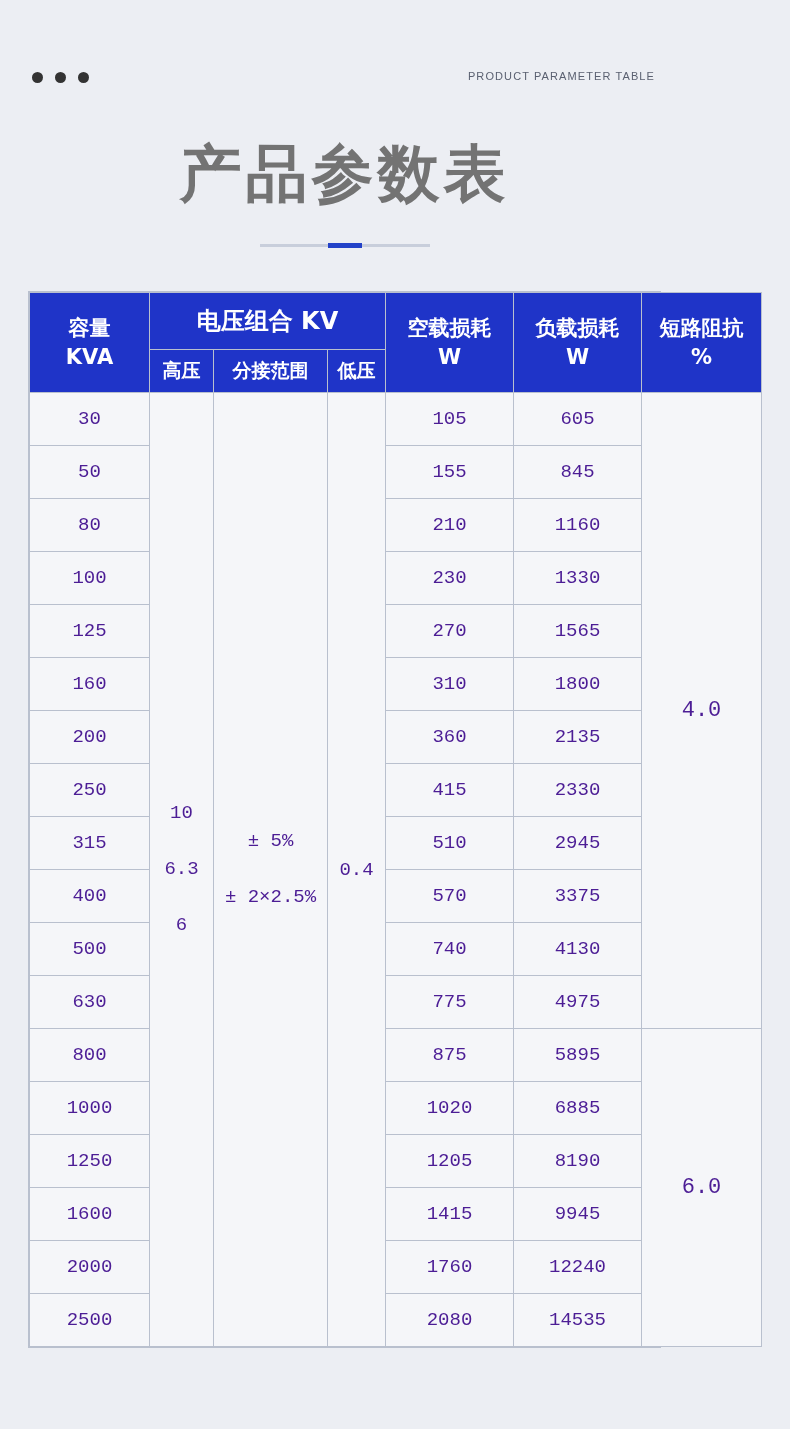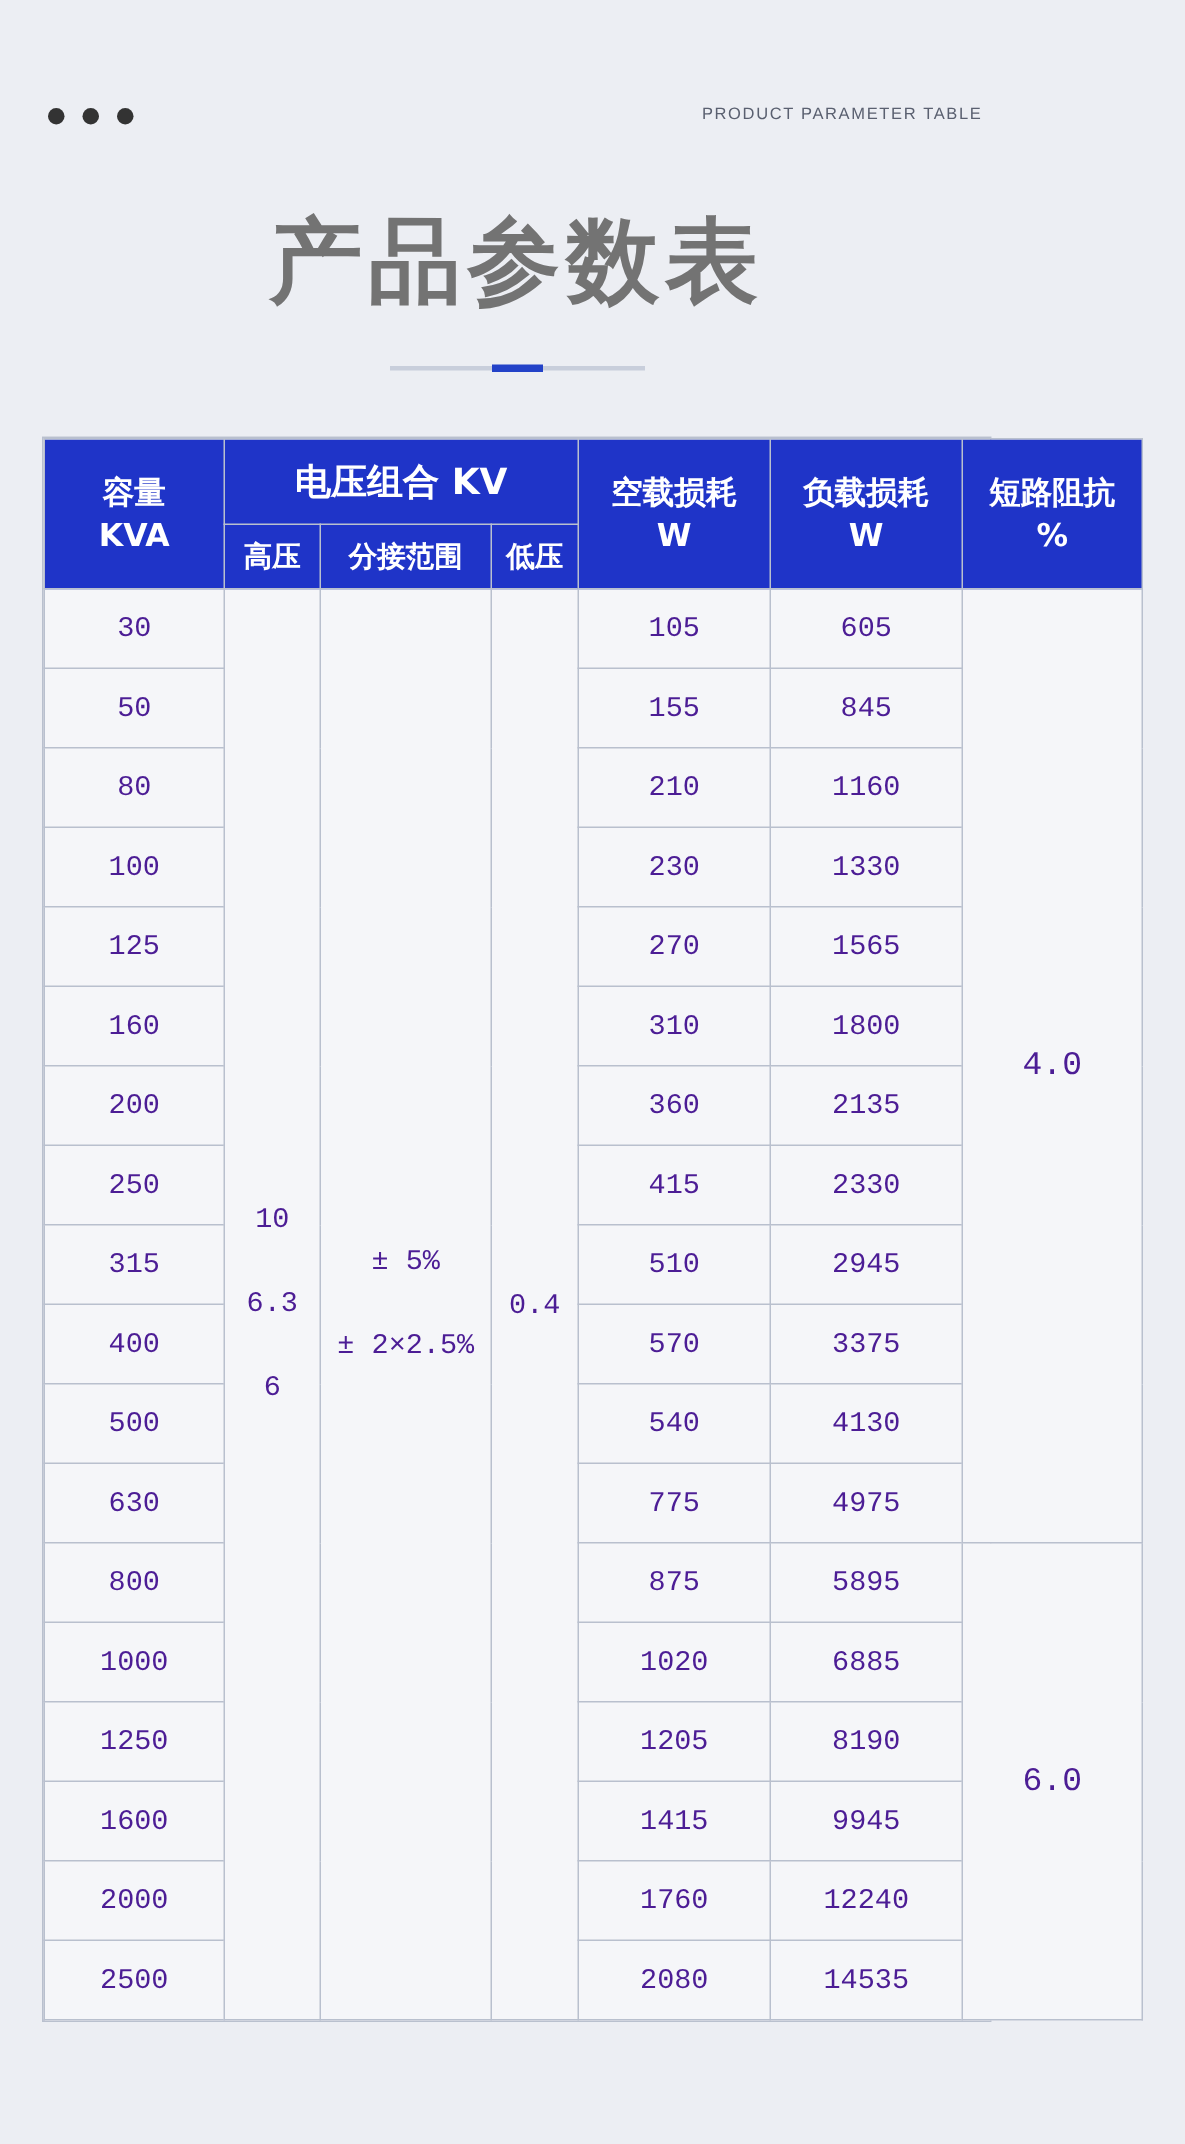--- a/index.html
+++ b/index.html
@@ -260,21 +260,21 @@
             <td>510</td>
             <td>2945</td>
           </tr>
           <tr>
             <td>400</td>
             <td>570</td>
             <td>3375</td>
           </tr>
           <tr>
             <td>500</td>
-            <td>540</td>
+            <td>740</td>
             <td>4130</td>
           </tr>
           <tr>
             <td>630</td>
             <td>775</td>
             <td>4975</td>
           </tr>
           <tr>
             <td>800</td>
             <td>875</td>

